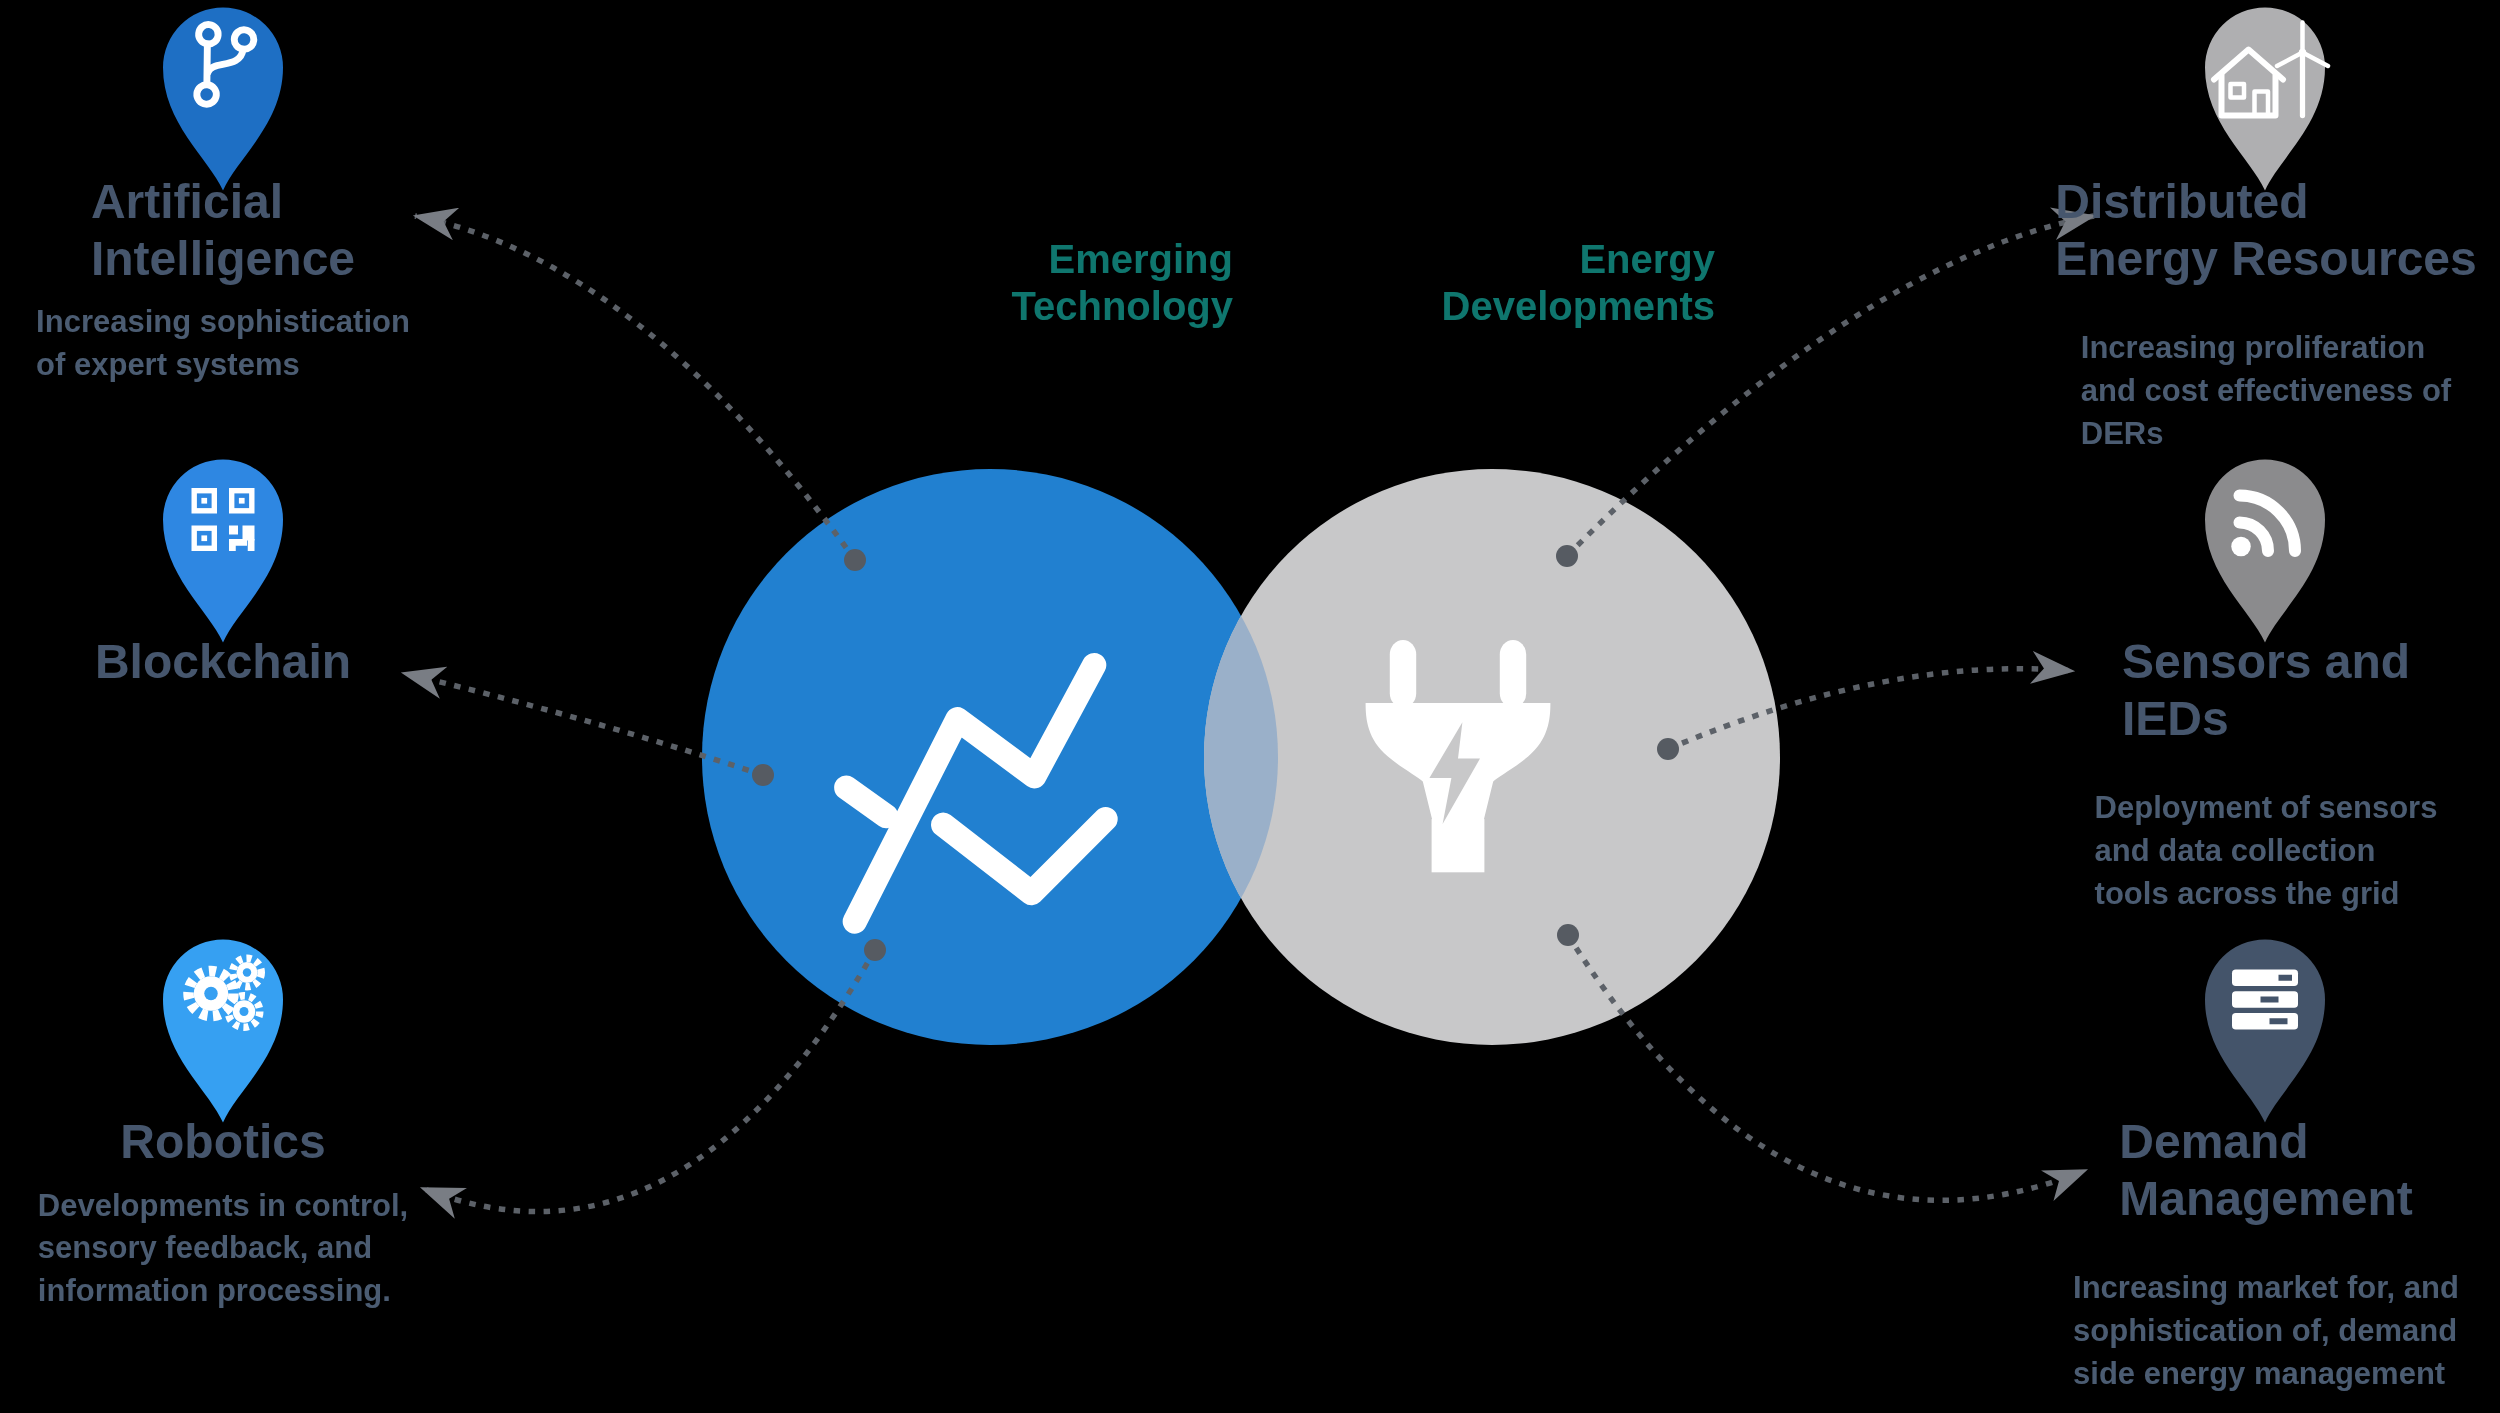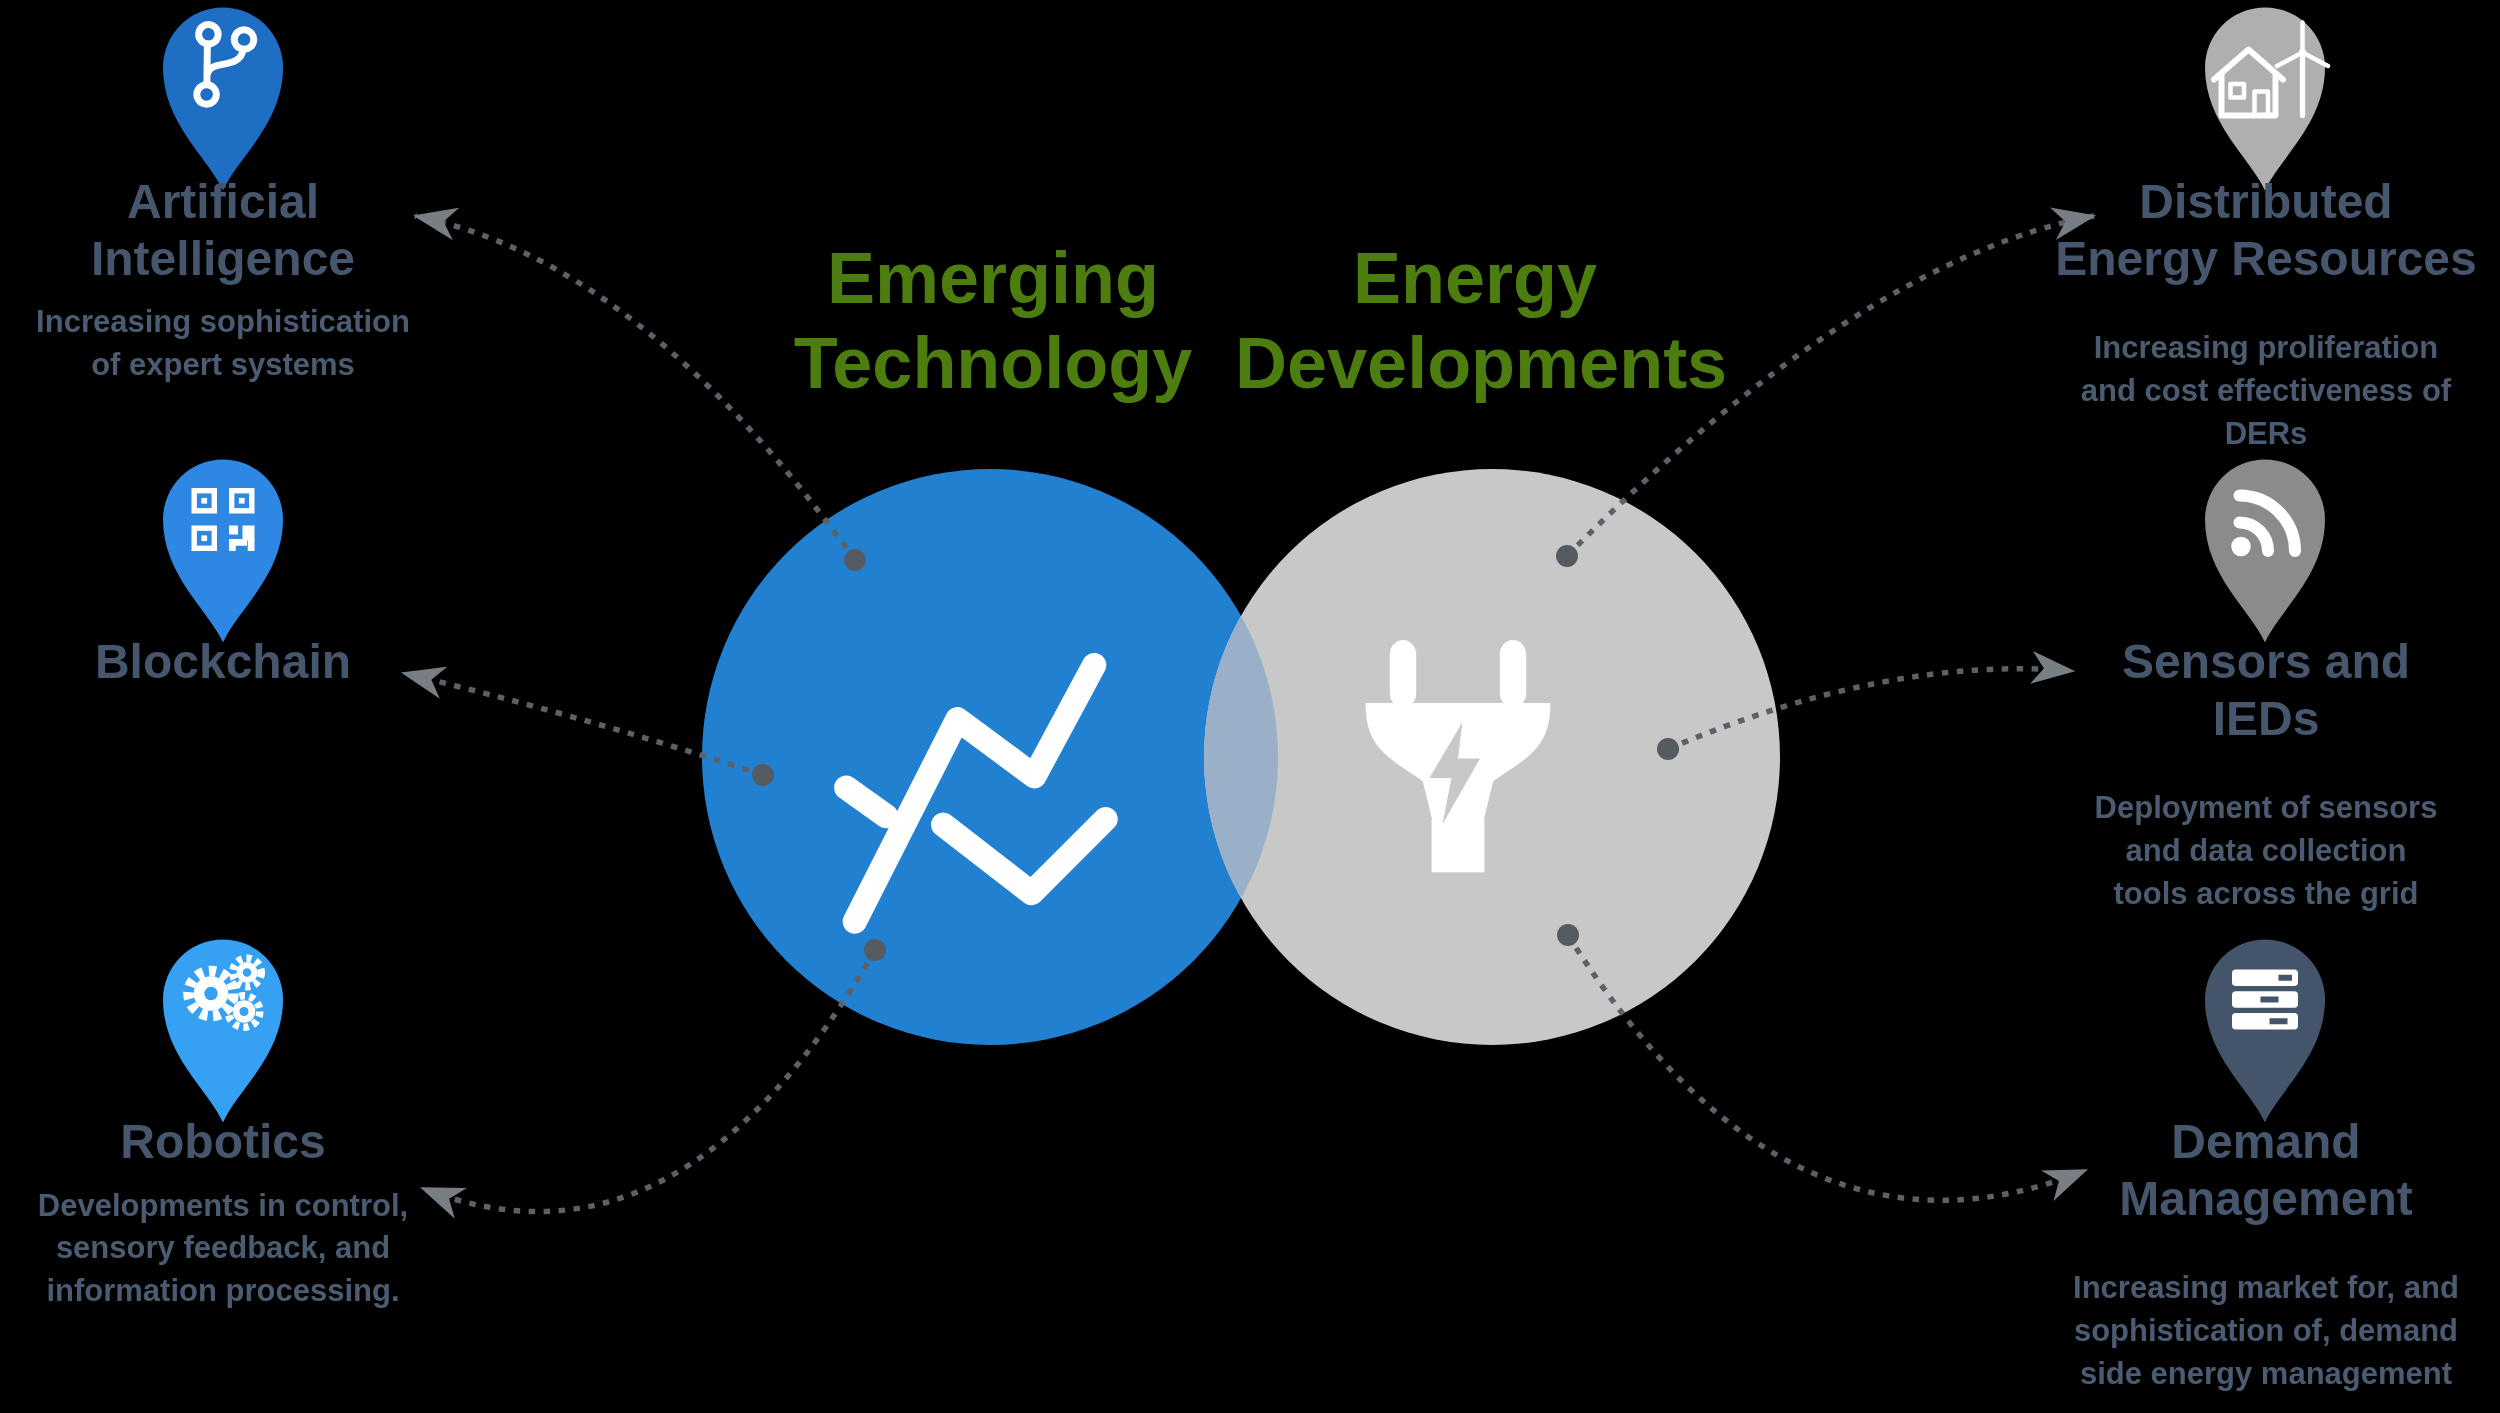--- a/index.html
+++ b/index.html
@@ -6,36 +6,36 @@
   body{
     width:2500px;height:1413px;
     background:#000000;
     font-family:"Liberation Sans", sans-serif;
     overflow:hidden;
   }
   #stage{position:relative;width:2500px;height:1413px;}
   #venn-svg{position:absolute;left:0;top:0;}
   .venn-header{
     position:absolute;
-    font-weight:700;font-size:72px;line-height:1.18;
-    color:#4d7c0f;text-align:center;white-space:pre-line;
+    font-weight:700;font-size:40px;line-height:1.18;
+    color:#0f766e;text-align:right;white-space:pre-line;
     letter-spacing:0px;
   }
   #header-left{left:753px;top:236px;width:480px;}
   #header-right{left:1235px;top:236px;width:480px;}
   .pin{position:absolute;width:150px;height:195px;}
   .pin-ai{left:148px;top:0px;}
   .pin-bc{left:148px;top:452px;}
   .pin-rb{left:148px;top:932px;}
   .pin-der{left:2190px;top:0px;}
   .pin-sn{left:2190px;top:452px;}
   .pin-dm{left:2190px;top:932px;}
   .label-block{
     position:absolute;display:flex;flex-direction:column;
-    align-items:center;gap:14px;text-align:center;
+    align-items:center;gap:14px;text-align:left;
   }
   .lb-left{left:8px;width:430px;}
   .lb-right{left:2040px;width:452px;gap:40px;}
   .lb-row1{top:174px;}
   .lb-row2{top:634px;}
   .lb-row3{top:1114px;}
   .item-title{
     font-weight:700;font-size:48px;line-height:1.18;
     color:#46566D;white-space:pre-line;
   }

